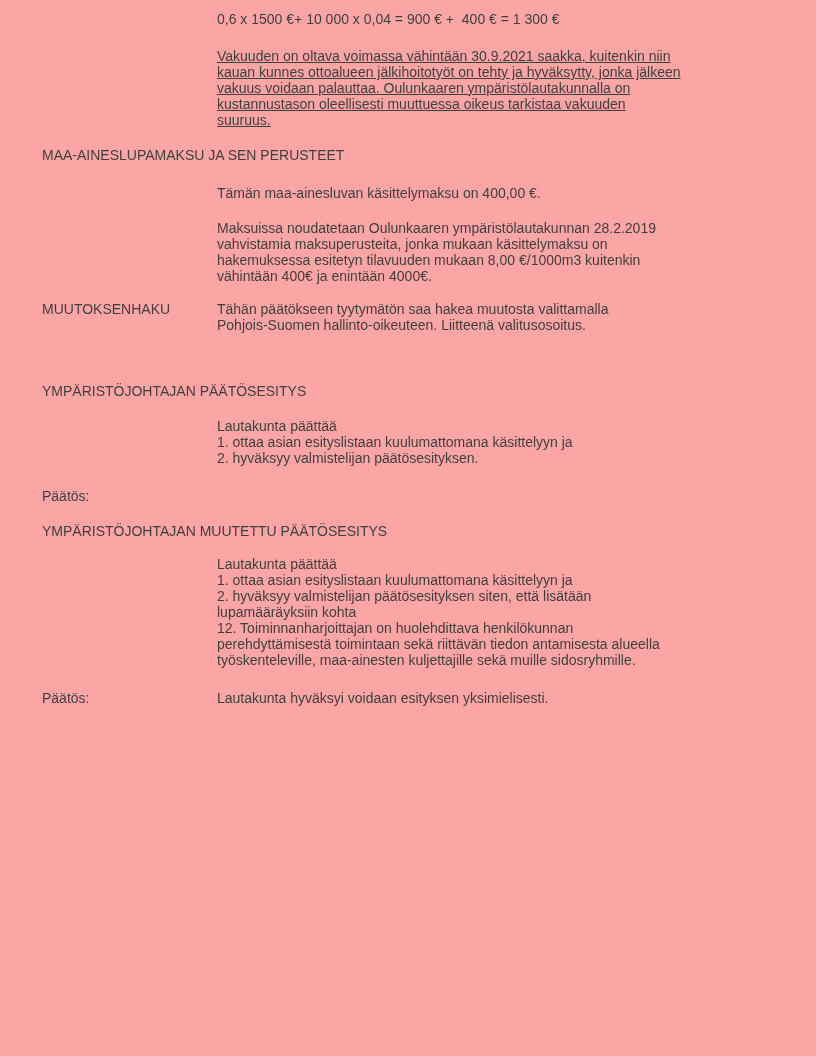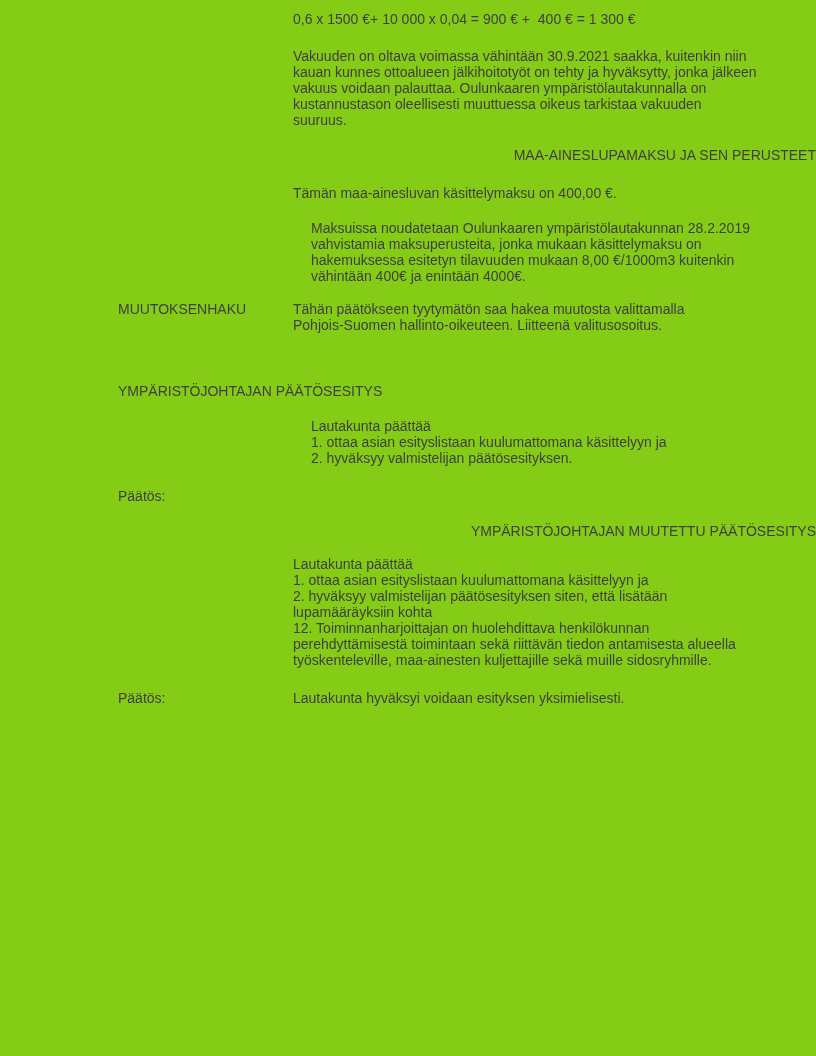--- a/index.html
+++ b/index.html
@@ -4,28 +4,28 @@
 <style>
   html, body {
     margin: 0;
     padding: 0;
     background: #ffffff;
   }
   .page {
     position: relative;
     width: 816px;
     height: 1056px;
-    background: #84cc16;
+    background: #fca5a5;
     overflow: hidden;
     font-family: "Liberation Sans", "DejaVu Sans", sans-serif;
     font-size: 14px;
     line-height: 16px;
     color: #3f3f3f;
     box-sizing: border-box;
-    padding: 11px 0 0 118px;
+    padding: 11px 0 0 42px;
   }
   .row {
     display: flex;
     align-items: flex-start;
   }
   .row .label {
     width: 175px;
     flex: 0 0 175px;
     white-space: pre-wrap;
   }
@@ -38,22 +38,22 @@
     padding-left: 175px;
   }
   .heading {
     white-space: pre-wrap;
   }
   .underlined {
     text-decoration: underline;
   }
   
   .m17 { margin-top: 17px; }
-  .m19 { margin-top: 19px; justify-content: flex-end; }
-  .m21 { margin-top: 21px; }
+  .m19 { margin-top: 19px; }
+  .m21 { margin-top: 21px; text-decoration: underline; }
   .m22 { margin-top: 22px; }
   .m33 { margin-top: 50px; }
 </style>
 </head>
 <body>
 
 <div class="page">
 
   <div class="row indent">
     <div class="body">0,6 x 1500 €+ 10 000 x 0,04 = 900 € +  400 € = 1 300 €</div>

